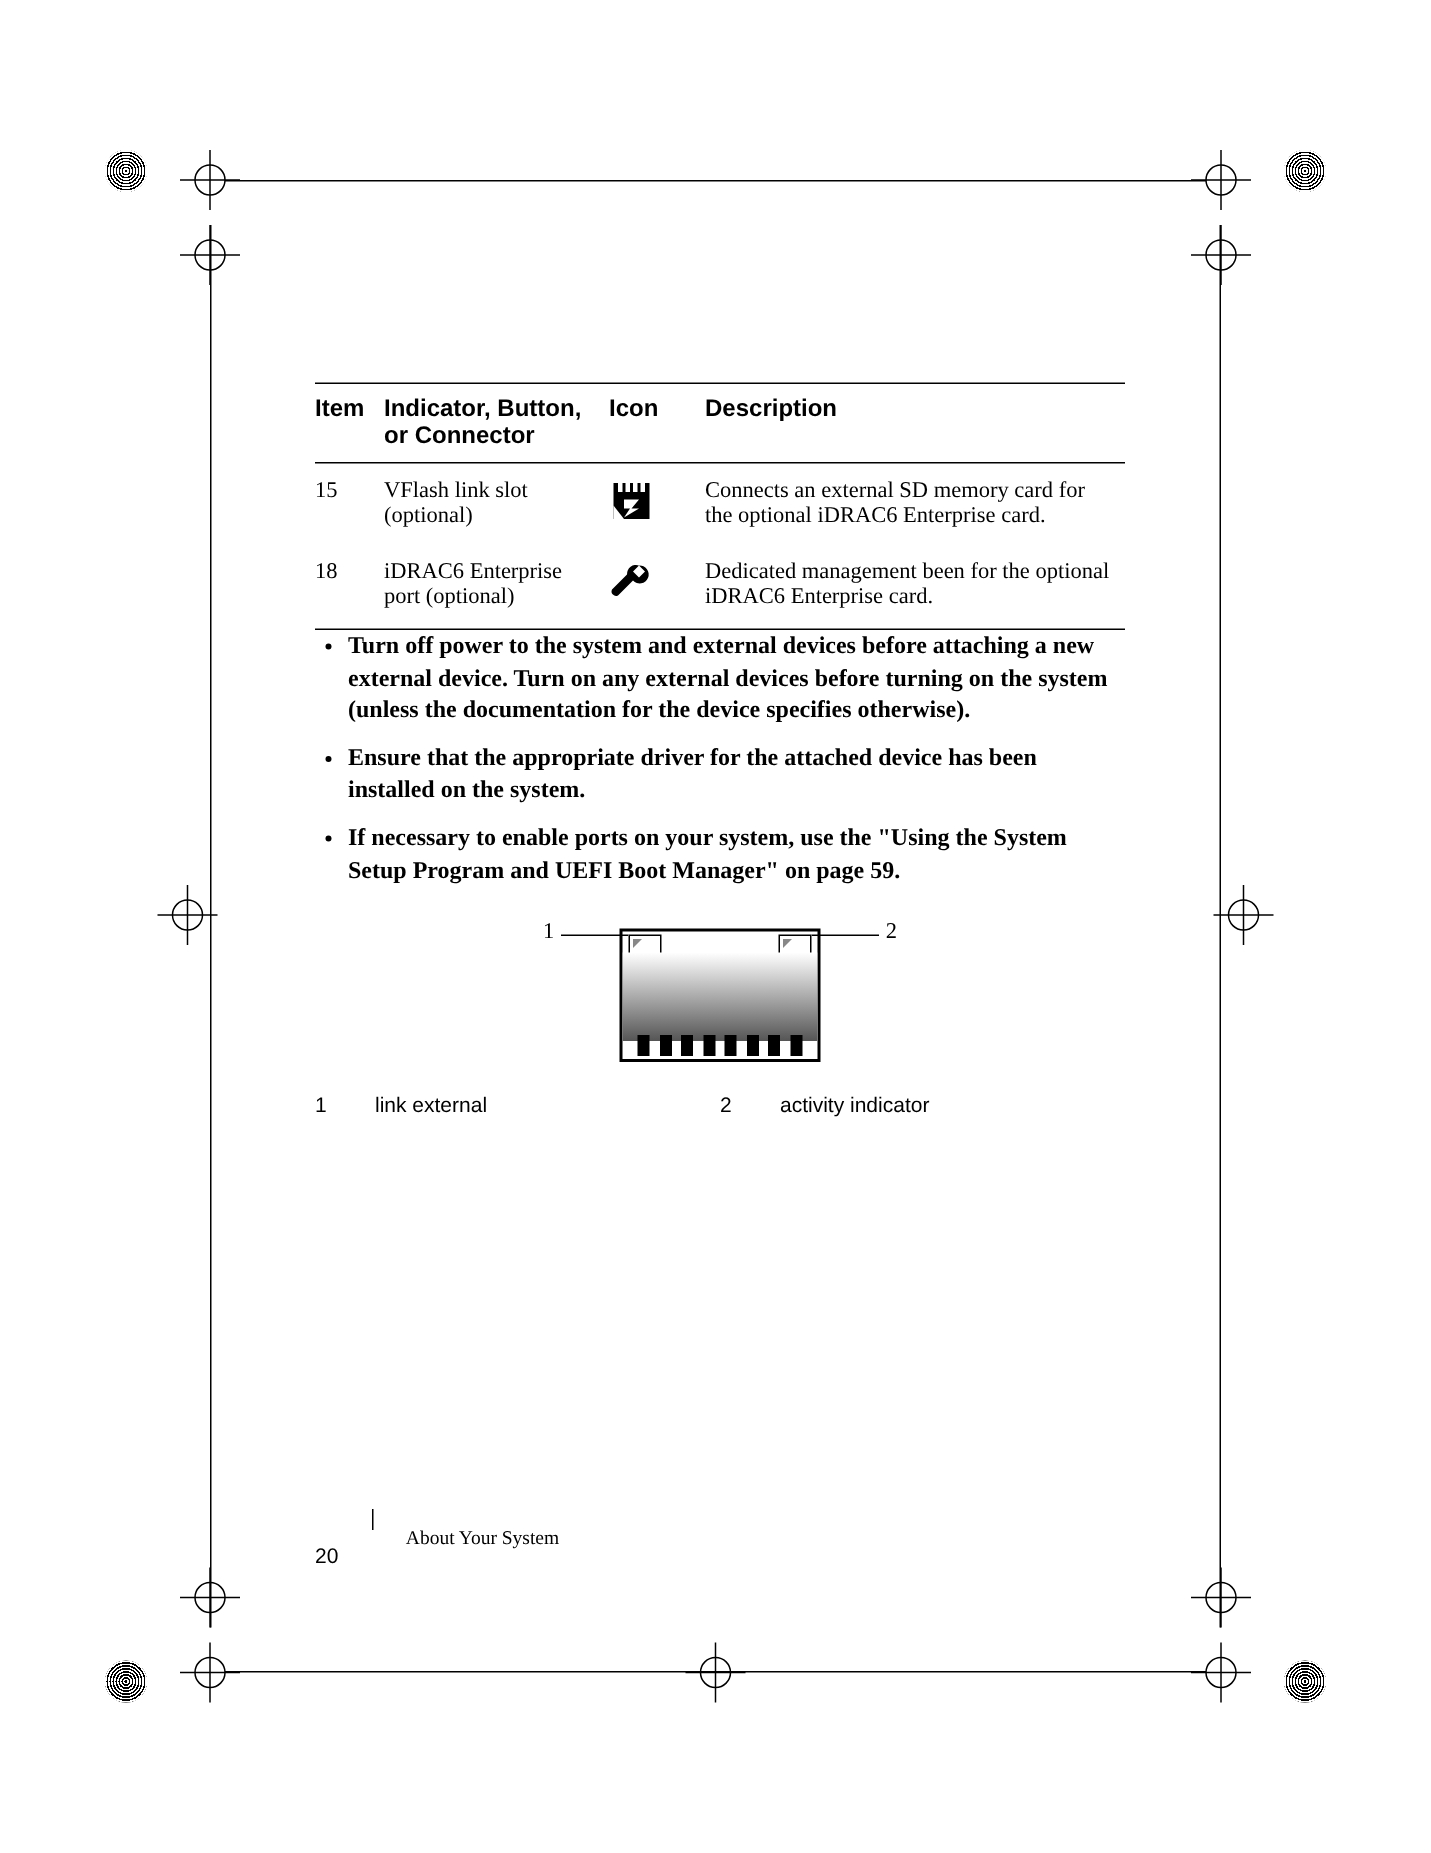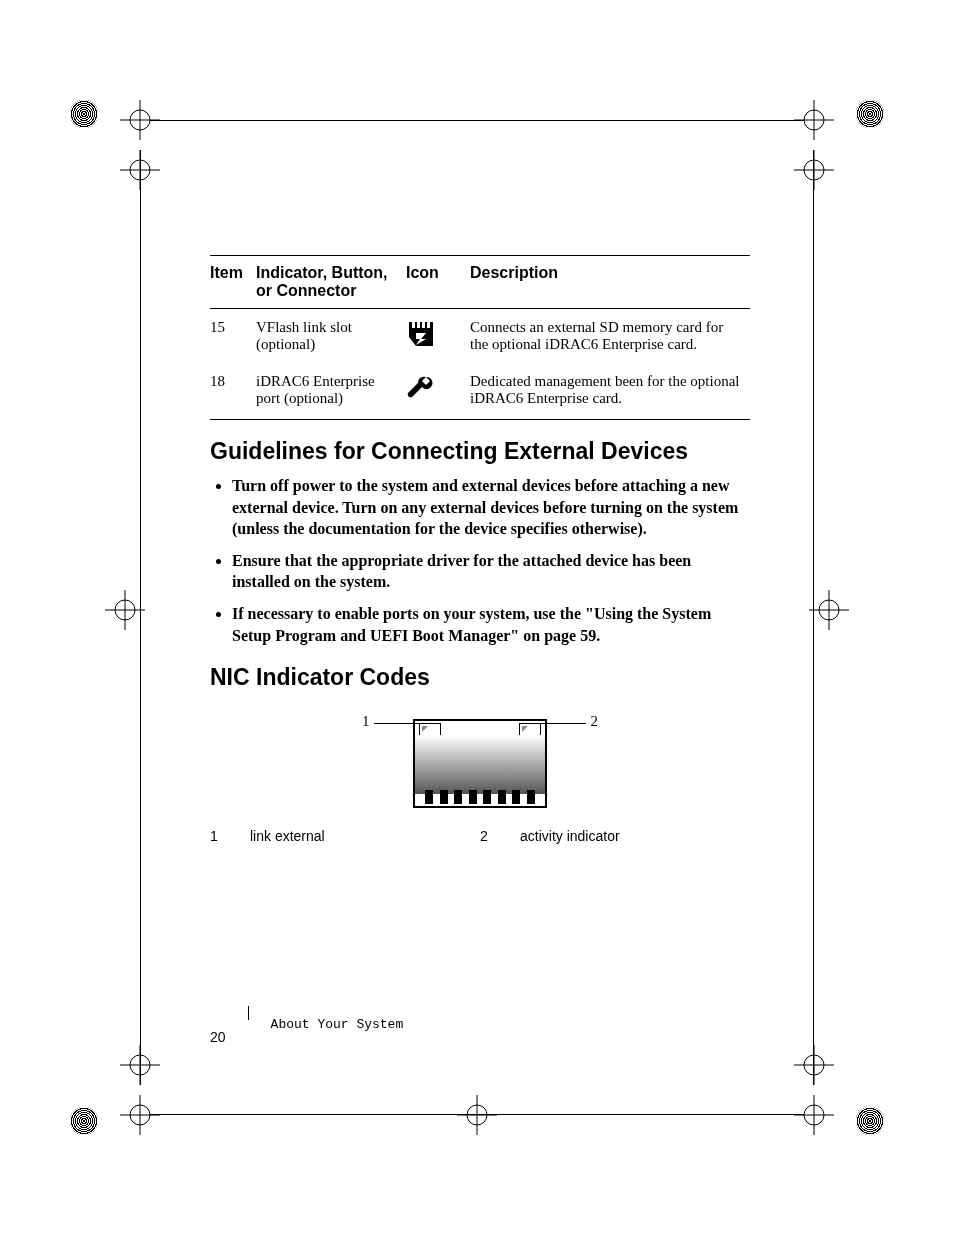--- a/index.html
+++ b/index.html
@@ -119,21 +119,21 @@
     position: absolute;
     left: 210px;
     bottom: 190px;
     font-size: 14px;
     display: flex;
     align-items: center;
     gap: 22px;
   }
   .footer .pn { font-family: Arial, Helvetica, sans-serif; font-weight: normal; margin-top: 48px; }
   .footer .sep { border-left: 1px solid #000; height: 14px; }
-  .footer .sect { font-family: Liberation Mono, monospace; font-size: 13px; margin-top: 23px; }
+  .footer .sect { font-family: Liberation Serif, serif; font-size: 13px; margin-top: 23px; }
 
   
   .reg {
     position: absolute;
     width: 50px; height: 50px;
   }
   .reg svg { width: 50px; height: 50px; }
   .reg.tl2 { left: 115px; top: 95px; }
   .reg.tl3 { left: 115px; top: 145px; }
   .reg.tr1 { right: 115px; top: 95px; }
@@ -268,28 +268,26 @@
         <td class="icon-cell">
           <svg width="30" height="30" viewBox="0 0 30 30">
               <path d="M20 4 a6 6 0 1 1 -4 10 L6 24 a3 3 0 0 1 -4 -4 L12 10 a6 6 0 0 1 8 -6 L16 8 L20 12 L24 8 Z" fill="#000"></path>
             </svg>
         </td>
         <td>Dedicated management been for the optional iDRAC6 Enterprise card.</td>
       </tr>
     </tbody>
   </table>
 
-  <h2 class="section">Guidelines for Connecting External Devices</h2>
   <ul class="guide">
     <li>Turn off power to the system and external devices before attaching a new external device. Turn on any external devices before turning on the system (unless the documentation for the device specifies otherwise).</li>
     <li>Ensure that the appropriate driver for the attached device has been installed on the system.</li>
     <li>If necessary to enable ports on your system, use the "Using the System Setup Program and UEFI Boot Manager" on page 59.</li>
   </ul>
 
-  <h2 class="section">NIC Indicator Codes</h2>
 
   <div class="nic-figure">
     <span class="nic-label n1">1</span>
     <span class="nic-label n2">2</span>
     <div class="nic-line l1"></div>
     <div class="nic-line l2"></div>
     <div class="nic-port">
       <div class="led left">
           <div class="inner"></div>
         </div>

